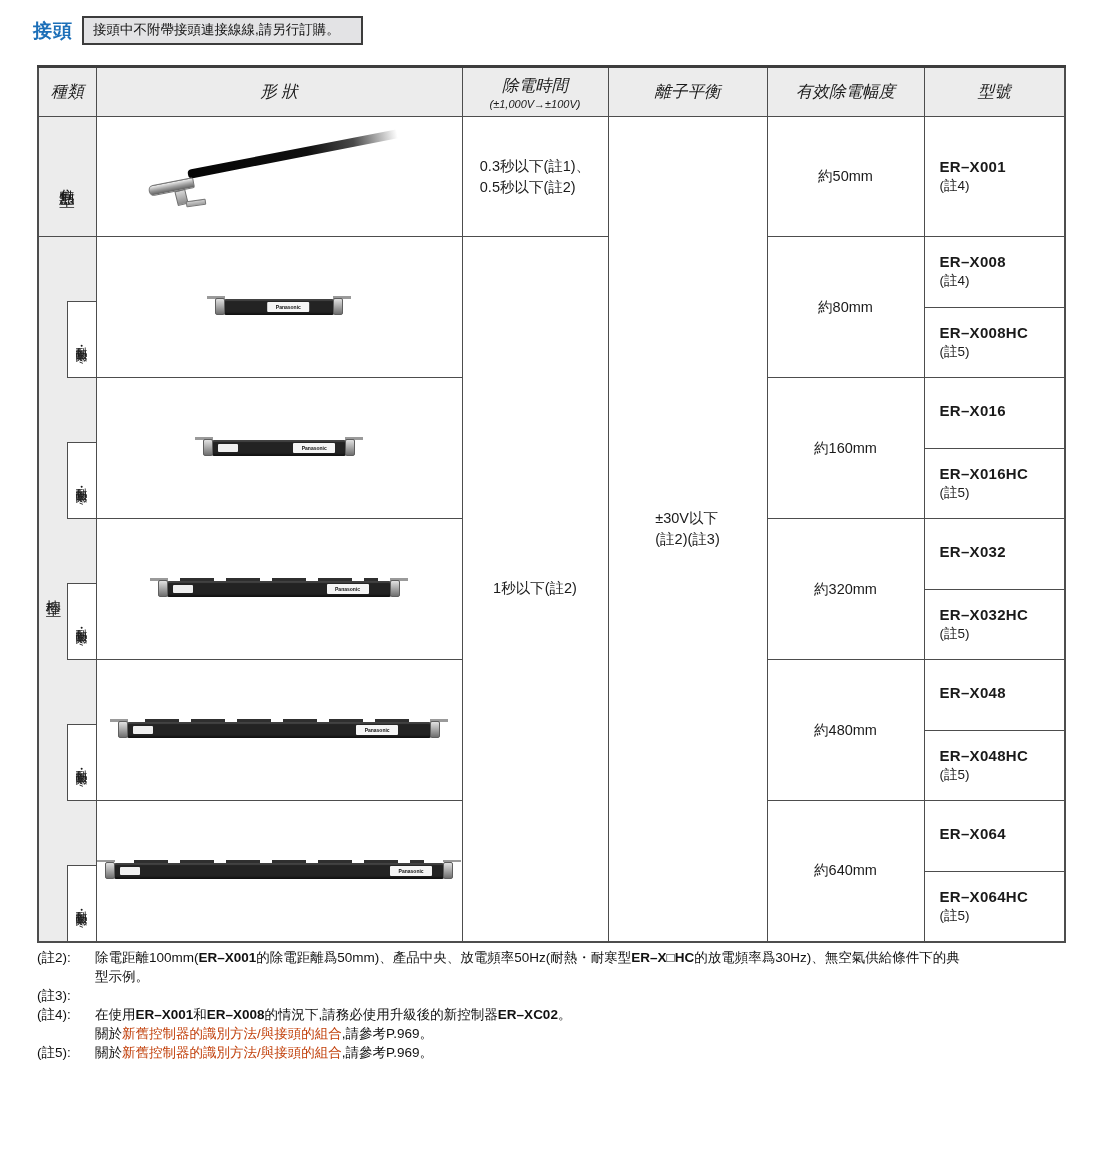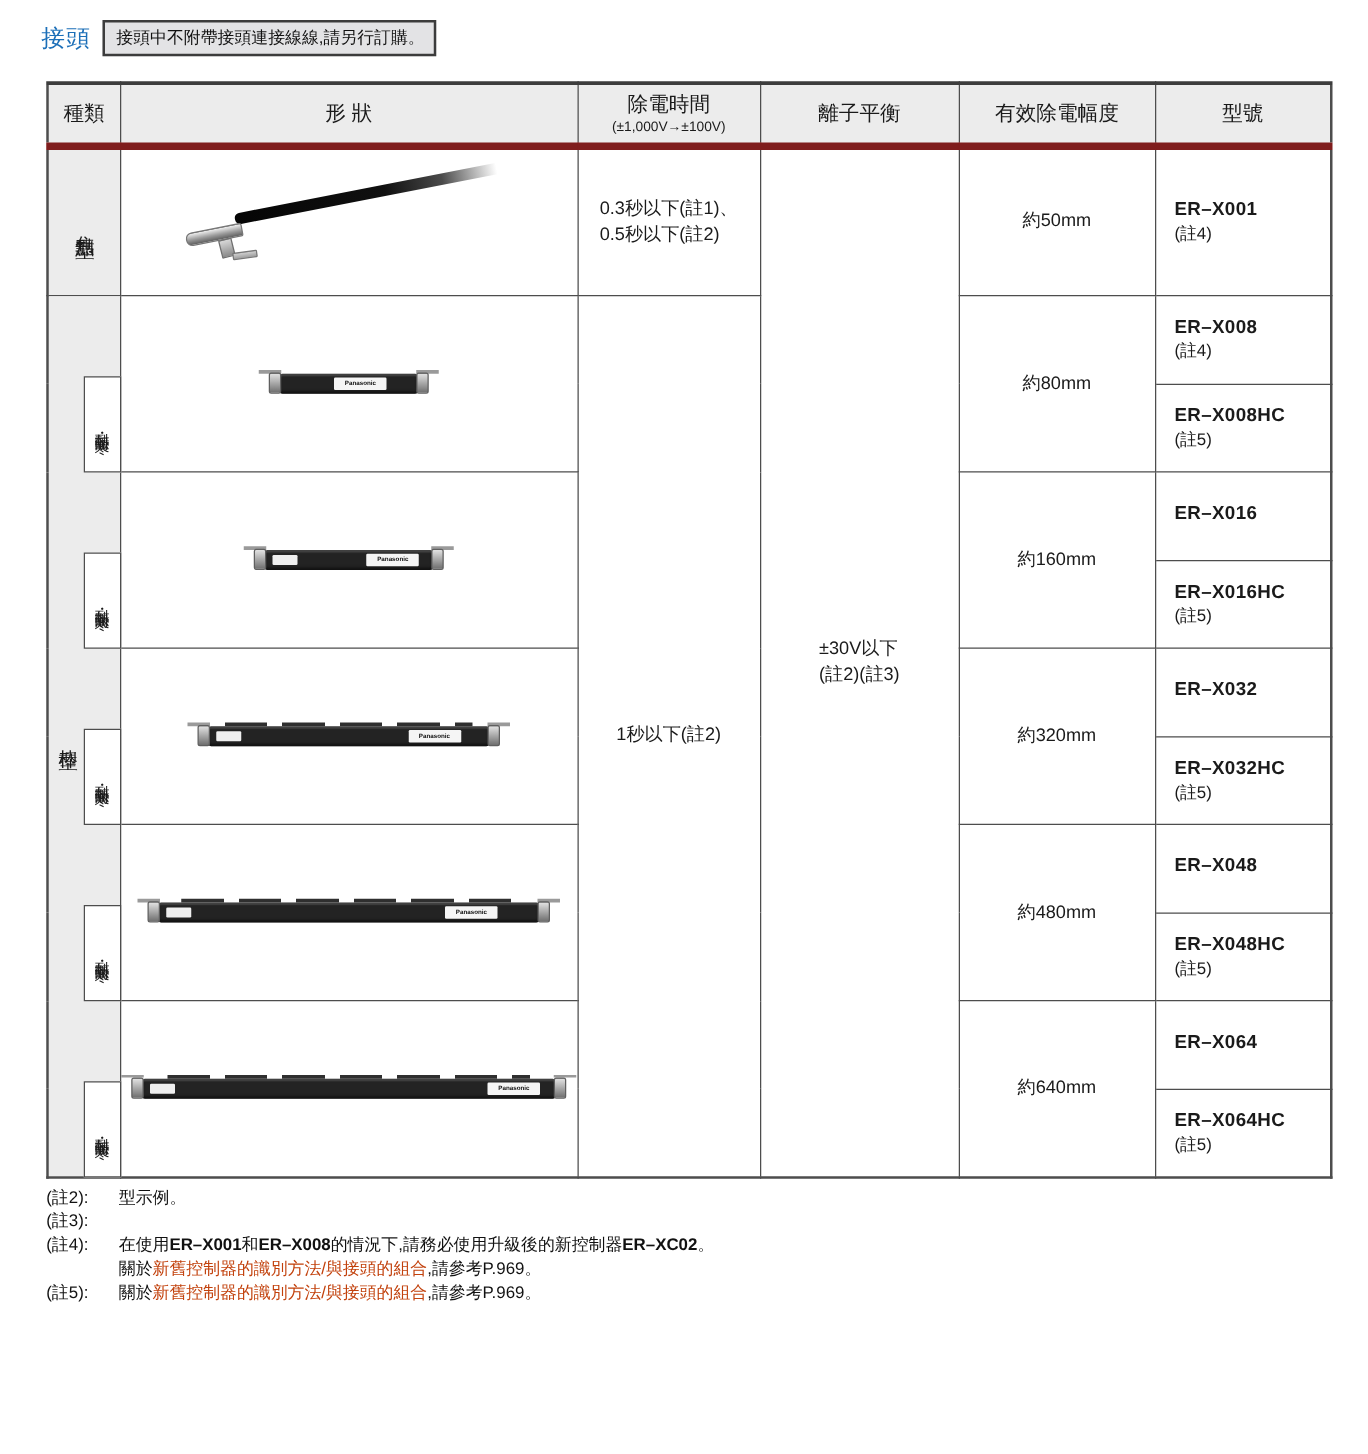--- a/index.html
+++ b/index.html
@@ -2,32 +2,32 @@
 <html><head>
 <meta charset="utf-8">
 <style>
   * { margin:0; padding:0; box-sizing:border-box; }
   html,body { width:1094px; height:1163px; background:#fff; color:#1a1a1a;
     font-family:"Liberation Sans","DejaVu Sans",sans-serif; }
   #page { position:relative; width:1094px; height:1163px; overflow:hidden; }
 
   
   .sec-head { position:absolute; left:33px; top:16px; display:flex; align-items:center; gap:9px; }
-  .sec-title { color:#1c6fb8; font-size:19px; font-weight:normal; letter-spacing:1px; }
+  .sec-title { color:#1c6fb8; font-size:19px; font-weight:bold; letter-spacing:1px; }
   .sec-note-box { border:2px solid #3c3c3c; background:#e3e3e5; font-size:13.5px;
-    padding:3px 7px 4px 9px; color:#111; }
+    padding:3px 21px 4px 9px; color:#111; }
 
   
   table.spec { position:absolute; left:37px; top:65px; width:1027px;
     border-collapse:collapse; table-layout:fixed; }
   table.spec { border:2px solid #4d4d4d; border-top:3px solid #3d3d3d; }
   table.spec th, table.spec td { border:1.5px solid #4d4d4d; vertical-align:middle; }
   tr.hdr th { background:#ececec; font-weight:normal; font-size:16.5px; height:50px; text-align:center; }
   th .sub { display:block; font-size:11px; margin-top:1px; letter-spacing:0; }
-  tr.hdr { border-bottom:6px solid #7f1d1d; }
+  tr.hdr { border-bottom:1px solid #7f1d1d;font-style:italic; }
   td.c { text-align:center; font-size:14.5px; line-height:21px; }
   td.kind { background:#ececec; text-align:center; }
   .v-text { writing-mode:vertical-rl; text-orientation:upright; letter-spacing:2px;
     font-size:15.5px; display:inline-block; line-height:1; }
   td.model-cell { padding-left:15px; }
   .model-name { font-weight:bold; font-size:15px; letter-spacing:.3px; }
   .model-note { font-size:13.5px; margin-top:2px; min-height:2px; }
   .two-line { display:inline-block; text-align:left; }
 
   
@@ -283,20 +283,21 @@
         <div class="model-note">(註5)</div>
       </td>
     </tr>
   </tbody>
     </table>
 
   <div id="notes">
       <div class="note">
         <span class="note-id">(註2):</span>
         <div class="note-body">
+          <div class="note-line"><span class="">除電距離100mm(</span><span class="b ">ER–X001</span><span class="">的除電距離爲50mm)、產品中央、放電頻率50Hz(耐熱・耐寒型</span><span class="b ">ER–X□HC</span><span class="">的放電頻率爲30Hz)、無空氣供給條件下的典</span></div>
           <div class="note-line"><span class="">型示例。</span></div>
         </div>
       </div>
       <div class="note">
         <span class="note-id">(註3):</span>
         <div class="note-body">
         </div>
       </div>
       <div class="note">
         <span class="note-id">(註4):</span>

